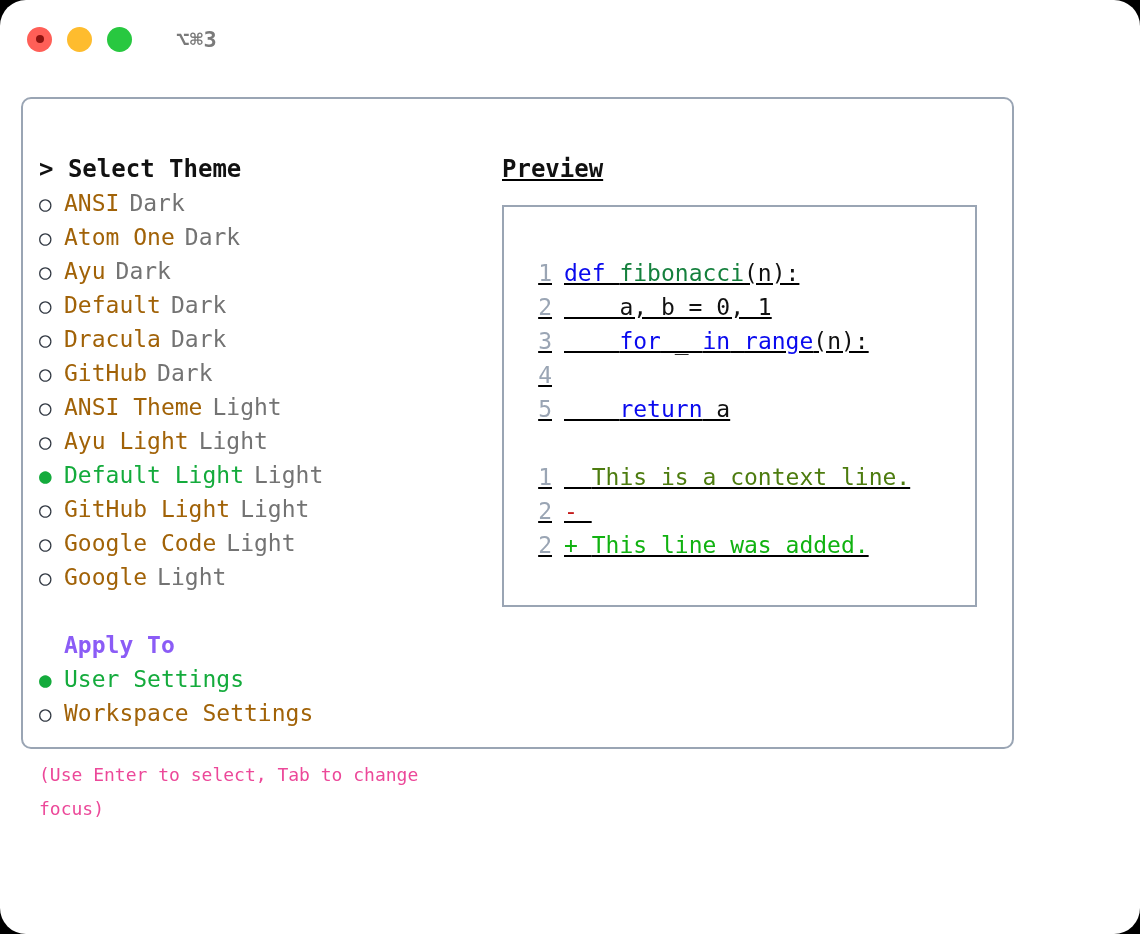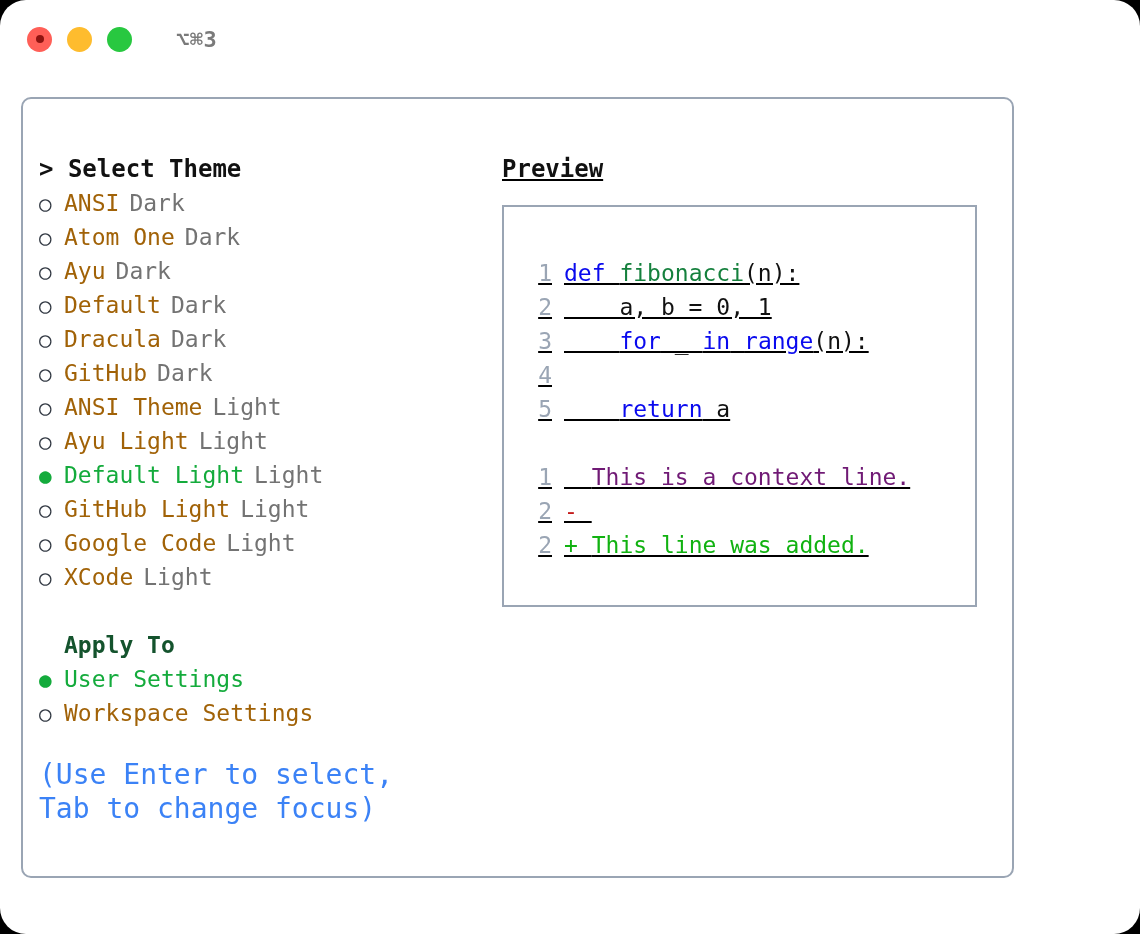--- a/index.html
+++ b/index.html
@@ -62,21 +62,21 @@
     letter-spacing: 0.5px;
     white-space: pre;
   }
 
   
   .panel {
     position: absolute;
     left: 21px;
     top: 97px;
     width: 993px;
-    height: 781px;
+    height: 652px;
     border: 2px solid #9aa5b4;
     border-radius: 10px;
     box-sizing: border-box;
     padding-left: 40px;
   }
 
   .columns {
     position: absolute;
     left: 0; top: 0;
     width: 100%;
@@ -117,31 +117,31 @@
   .opt-label.sel { color: #14ab3c; }
   .opt-tag {
     color: #737373;
     margin-left: 10px;
   }
   .spacer-row { height: 34px; }
 
   .apply-title {
     font-size: 23px;
     font-weight: bold;
-    color: #14532d;
+    color: #8b5cf6;
     white-space: pre;
     line-height: 34px;
     height: 34px;
     padding-left: 25px;
   }
 
   .hint {
     margin-top: 28px;
-    font-size: 28px;
-    color: #3b82f6;
+    font-size: 18px;
+    color: #ec4899;
     line-height: 34px;
     width: 410px;
     white-space: pre-wrap;
   }
 
   
   .right-col {
     position: absolute;
     left: 479px;
     top: 53px;
@@ -167,21 +167,21 @@
   .lineno {
     width: 34px;
     flex: none;
     text-align: right;
     color: #9aa5b4;
     margin-right: 12px;
   }
   .kw   { color: #0a0aee; }
   .fn   { color: #15803d; }
   .plain{ color: #111111; }
-  .ctx  { color: #701a75; }
+  .ctx  { color: #4d7c0f; }
   .del  { color: #c41a1a; }
   .add  { color: #11b211; }
 </style>
 </head>
 <body>
 
 <div class="window">
 
   <div class="titlebar">
     <div class="dot dot-red">
@@ -202,21 +202,21 @@
             <div class="option-row"><span class="bullet">○</span><span class="opt-label">Atom One</span><span class="opt-tag">Dark</span></div>
             <div class="option-row"><span class="bullet">○</span><span class="opt-label">Ayu</span><span class="opt-tag">Dark</span></div>
             <div class="option-row"><span class="bullet">○</span><span class="opt-label">Default</span><span class="opt-tag">Dark</span></div>
             <div class="option-row"><span class="bullet">○</span><span class="opt-label">Dracula</span><span class="opt-tag">Dark</span></div>
             <div class="option-row"><span class="bullet">○</span><span class="opt-label">GitHub</span><span class="opt-tag">Dark</span></div>
             <div class="option-row"><span class="bullet">○</span><span class="opt-label">ANSI Theme</span><span class="opt-tag">Light</span></div>
             <div class="option-row"><span class="bullet">○</span><span class="opt-label">Ayu Light</span><span class="opt-tag">Light</span></div>
             <div class="option-row"><span class="bullet sel">●</span><span class="opt-label sel">Default Light</span><span class="opt-tag">Light</span></div>
             <div class="option-row"><span class="bullet">○</span><span class="opt-label">GitHub Light</span><span class="opt-tag">Light</span></div>
             <div class="option-row"><span class="bullet">○</span><span class="opt-label">Google Code</span><span class="opt-tag">Light</span></div>
-            <div class="option-row"><span class="bullet">○</span><span class="opt-label">XCode</span><span class="opt-tag">Light</span></div>
+            <div class="option-row"><span class="bullet">○</span><span class="opt-label">Google</span><span class="opt-tag">Light</span></div>
           </div>
 
         <div class="spacer-row"></div>
 
         <div class="apply-title">Apply To</div>
         <div id="apply-list">
             <div class="option-row"><span class="bullet sel">●</span><span class="opt-label sel">User Settings</span></div>
             <div class="option-row"><span class="bullet">○</span><span class="opt-label">Workspace Settings</span></div>
           </div>
 

